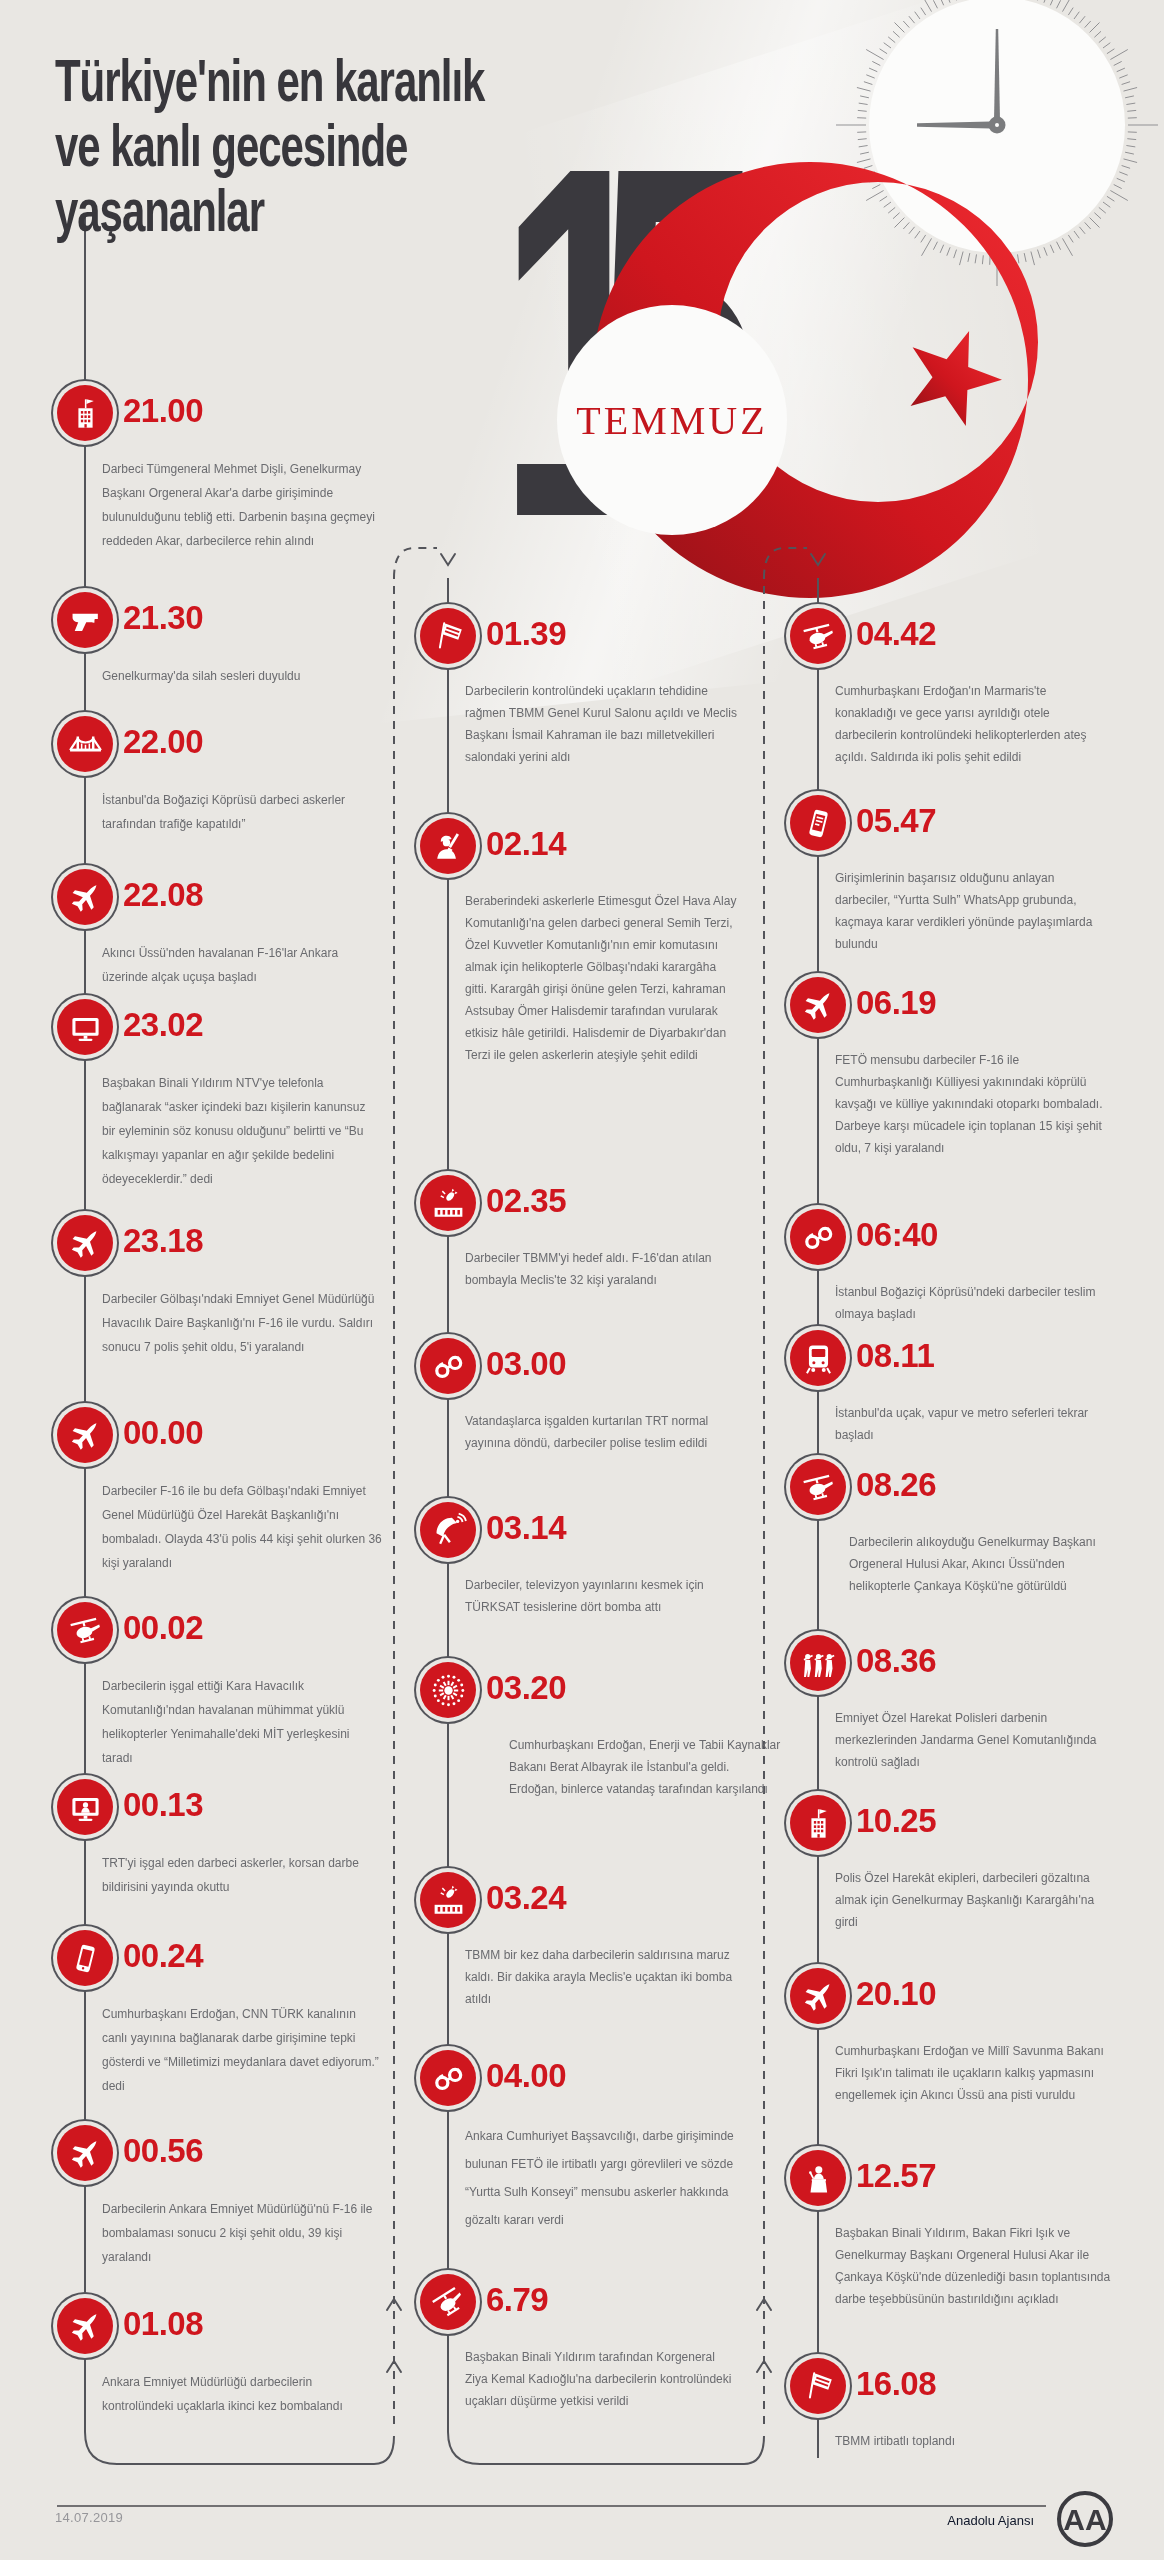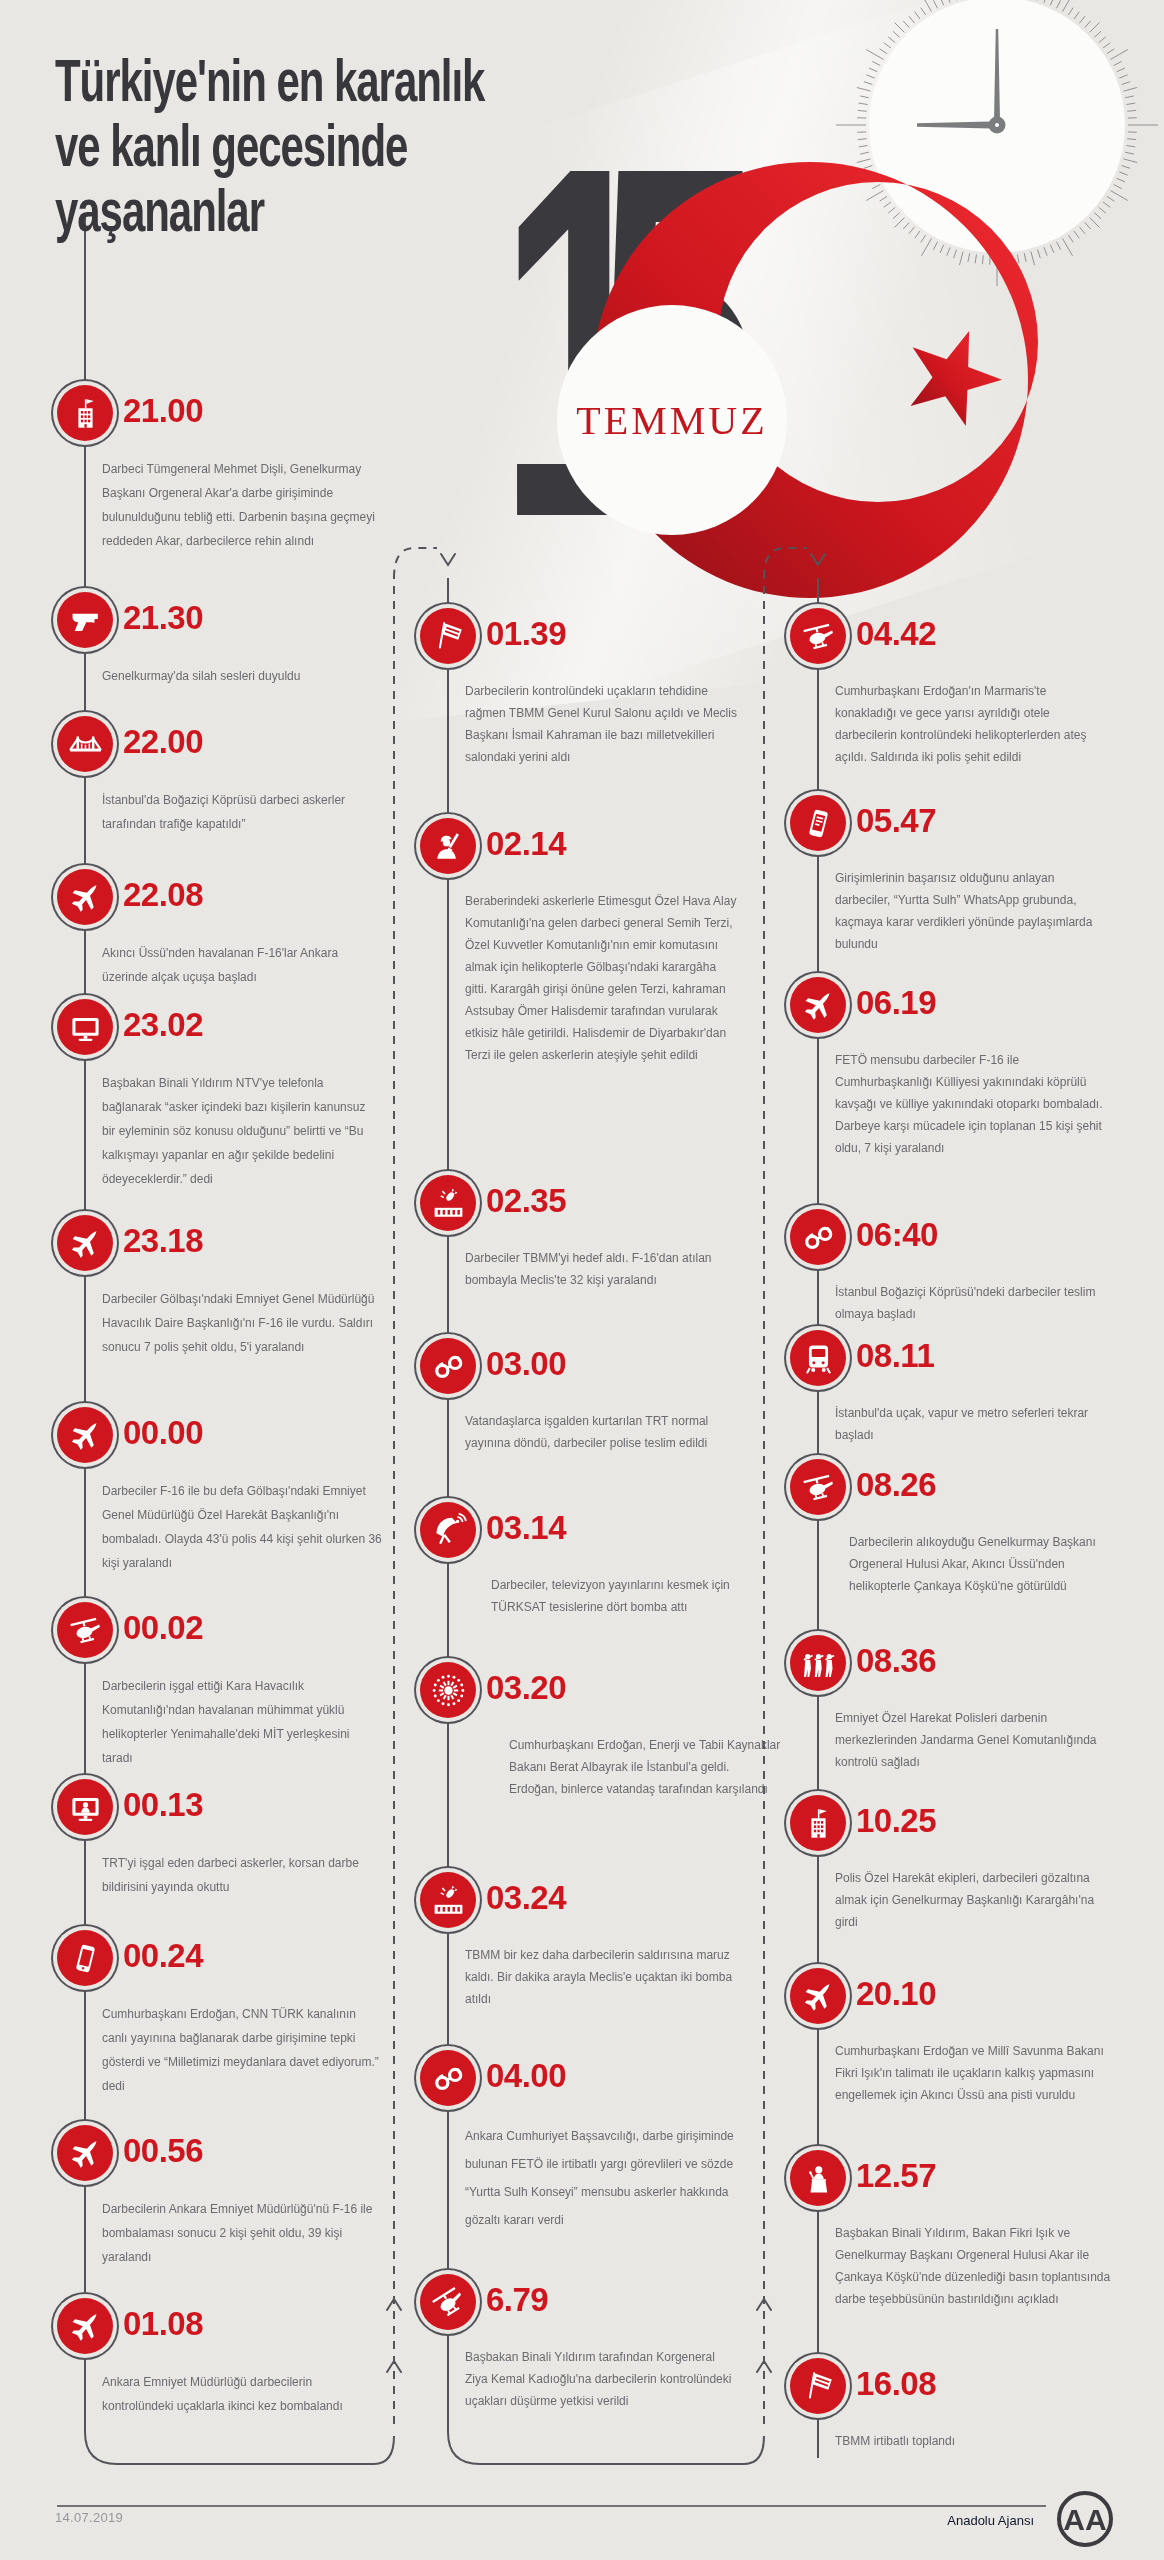--- a/index.html
+++ b/index.html
@@ -438,21 +438,21 @@
           <svg viewBox="0 0 24 24">
             <path d="M4.2 13.8C4.2 8.2 8.6 3.8 14.2 3.8l3.3 3.3c-4.5.7-8.3 4.5-9 9z"></path>
             <line x1="9.2" y1="14.8" x2="6.6" y2="20.6" stroke="#fff" stroke-width="1.5"></line>
             <line x1="9.2" y1="14.8" x2="12.9" y2="19.6" stroke="#fff" stroke-width="1.5"></line>
             <circle cx="17.9" cy="6.1" r="1.1"></circle>
             <path d="M17.8 3.2c1.7.3 3 1.6 3.3 3.3" fill="none" stroke="#fff" stroke-width="1.2"></path>
             <path d="M18.6 1c2.4.6 4.2 2.4 4.7 4.8" fill="none" stroke="#fff" stroke-width="1.2"></path>
           </svg>
         </div>
         <div class="time" style="left: 486px; top: 1509px;">03.14</div>
-        <div class="desc" style="left: 465px; top: 1574px; width: 272px; line-height: 22px; margin-left: 26px;">Darbeciler, televizyon yayınlarını kesmek için TÜRKSAT tesislerine dört bomba attı</div>
+        <div class="desc" style="left: 465px; top: 1574px; width: 272px; line-height: 22px;">Darbeciler, televizyon yayınlarını kesmek için TÜRKSAT tesislerine dört bomba attı</div>
       </div>
       <div class="entry">
         <div class="node" style="left: 420px; top: 1662px;">
           <svg viewBox="0 0 24 24">
             <circle cx="12" cy="12" r="2.7"></circle>
             <line x1="15.50" y1="12.00" x2="18.30" y2="12.00" stroke="#fff" stroke-width="1.3"></line>
             <line x1="15.03" y1="13.75" x2="17.46" y2="15.15" stroke="#fff" stroke-width="1.3"></line>
             <line x1="13.75" y1="15.03" x2="15.15" y2="17.46" stroke="#fff" stroke-width="1.3"></line>
             <line x1="12.00" y1="15.50" x2="12.00" y2="18.30" stroke="#fff" stroke-width="1.3"></line>
             <line x1="10.25" y1="15.03" x2="8.85" y2="17.46" stroke="#fff" stroke-width="1.3"></line>

